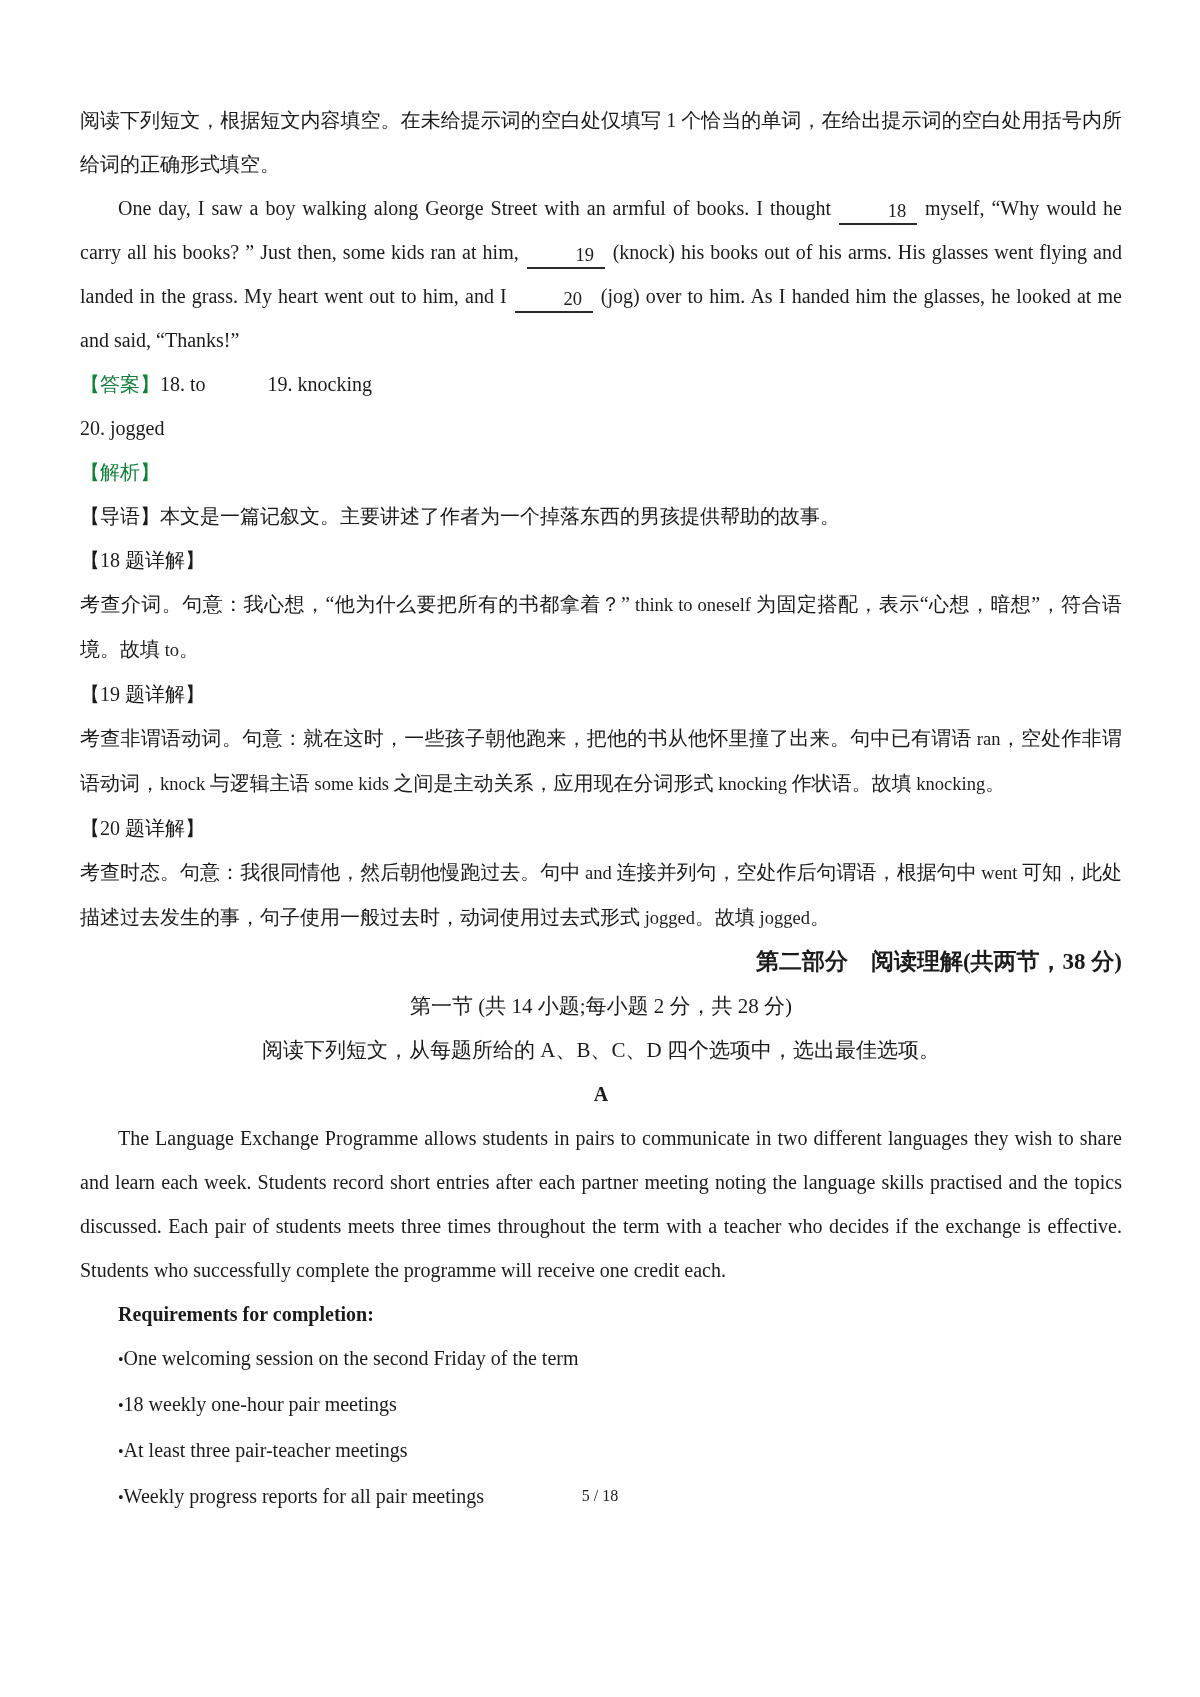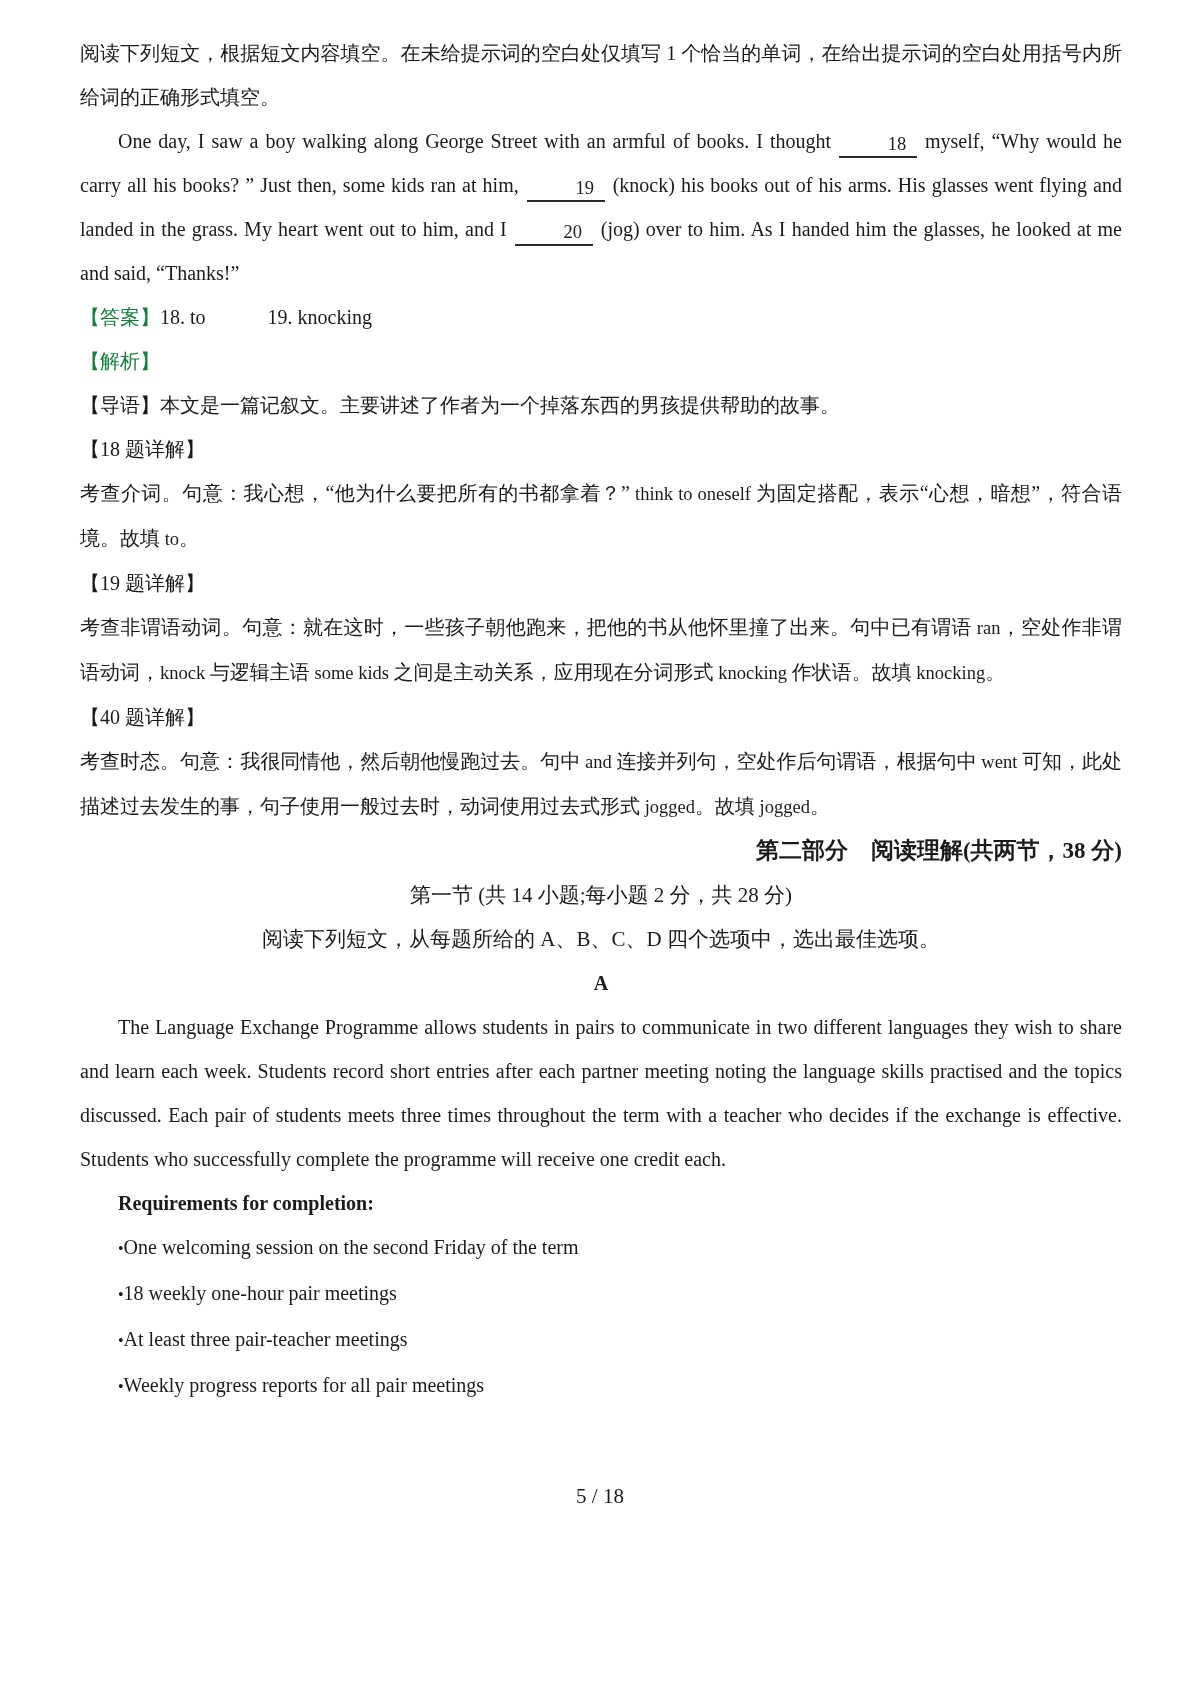--- a/index.html
+++ b/index.html
@@ -10,21 +10,21 @@
     font-size: 20px;
     line-height: 44px;
     color: #1b1b1b;
     position: relative;
     overflow: hidden;
   }
   .page {
     box-sizing: border-box;
     width: 1200px;
     height: 1377px;
-    padding: 31px 78px 0 80px;
+    padding: 98px 78px 0 80px;
     position: relative;
   }
   p { margin: 0; text-align: justify; }
   .indent { text-indent: 38px; }
   .blue { color: #15803d; }
   .en, .blank {
     font-family: Liberation Serif, serif;
     font-size: 18.5px;
   }
   .blank {
@@ -58,48 +58,49 @@
     text-align: left;
   }
   .req-item { padding-left: 38px; text-align: left; }
   .bullet-glyph { font-size: 16px; }
   .footer {
     position: absolute;
     top: 1474px;
     left: 0;
     width: 1200px;
     text-align: center;
-    font-size: 21px;
+    font-size: 16px;
     line-height: 44px;
     color: #1b1b1b;
   }
 </style>
 </head>
 <body>
 
 <div class="page">
 
   <p>阅读下列短文，根据短文内容填空。在未给提示词的空白处仅填写 1 个恰当的单词，在给出提示词的空白处用括号内所给词的正确形式填空。</p>
 
   <p class="indent"><span>One day, I saw a boy walking along George Street with an armful of books. I thought</span><span class="blank"><span>18</span></span><span>myself, “Why would he carry all his books? ” Just then, some kids ran at him,</span><span class="blank"><span>19</span></span><span>(knock) his books out of his arms. His glasses went flying and landed in the grass. My heart went out to him, and I</span><span class="blank"><span>20</span></span><span>(jog) over to him. As I handed him the glasses, he looked at me and said, “Thanks!”</span></p>
 
   <p class="answers"><span class="blue">【答案】</span><span class="ans">18. to</span><span>19. knocking</span></p>
 
+  <p>20. jogged</p>
 
   <p class="blue">【解析】</p>
 
   <p>【导语】本文是一篇记叙文。主要讲述了作者为一个掉落东西的男孩提供帮助的故事。</p>
 
   <p>【18 题详解】</p>
   <p><span>考查介词。句意：我心想，“他为什么要把所有的书都拿着？”</span><span class="en"> think to oneself </span><span>为固定搭配，表示“心想，暗想”，符合语境。故填</span><span class="en"> to</span><span>。</span></p>
 
   <p>【19 题详解】</p>
   <p><span>考查非谓语动词。句意：就在这时，一些孩子朝他跑来，把他的书从他怀里撞了出来。句中已有谓语</span><span class="en"> ran</span><span>，空处作非谓语动词，</span><span class="en">knock </span><span>与逻辑主语</span><span class="en"> some kids </span><span>之间是主动关系，应用现在分词形式</span><span class="en"> knocking </span><span>作状语。故填</span><span class="en"> knocking</span><span>。</span></p>
 
-  <p>【40 题详解】</p>
+  <p>【20 题详解】</p>
   <p><span>考查时态。句意：我很同情他，然后朝他慢跑过去。句中</span><span class="en"> and </span><span>连接并列句，空处作后句谓语，根据句中</span><span class="en"> went </span><span>可知，此处描述过去发生的事，句子使用一般过去时，动词使用过去式形式</span><span class="en"> jogged</span><span>。故填</span><span class="en"> jogged</span><span>。</span></p>
 
   <p class="sec-title">第二部分　阅读理解(共两节，38 分)</p>
 
   <p class="sub-title">第一节 (共 14 小题;每小题 2 分，共 28 分)</p>
 
   <p class="bold-instr">阅读下列短文，从每题所给的 A、B、C、D 四个选项中，选出最佳选项。</p>
 
   <p class="passage-label">A</p>
 

